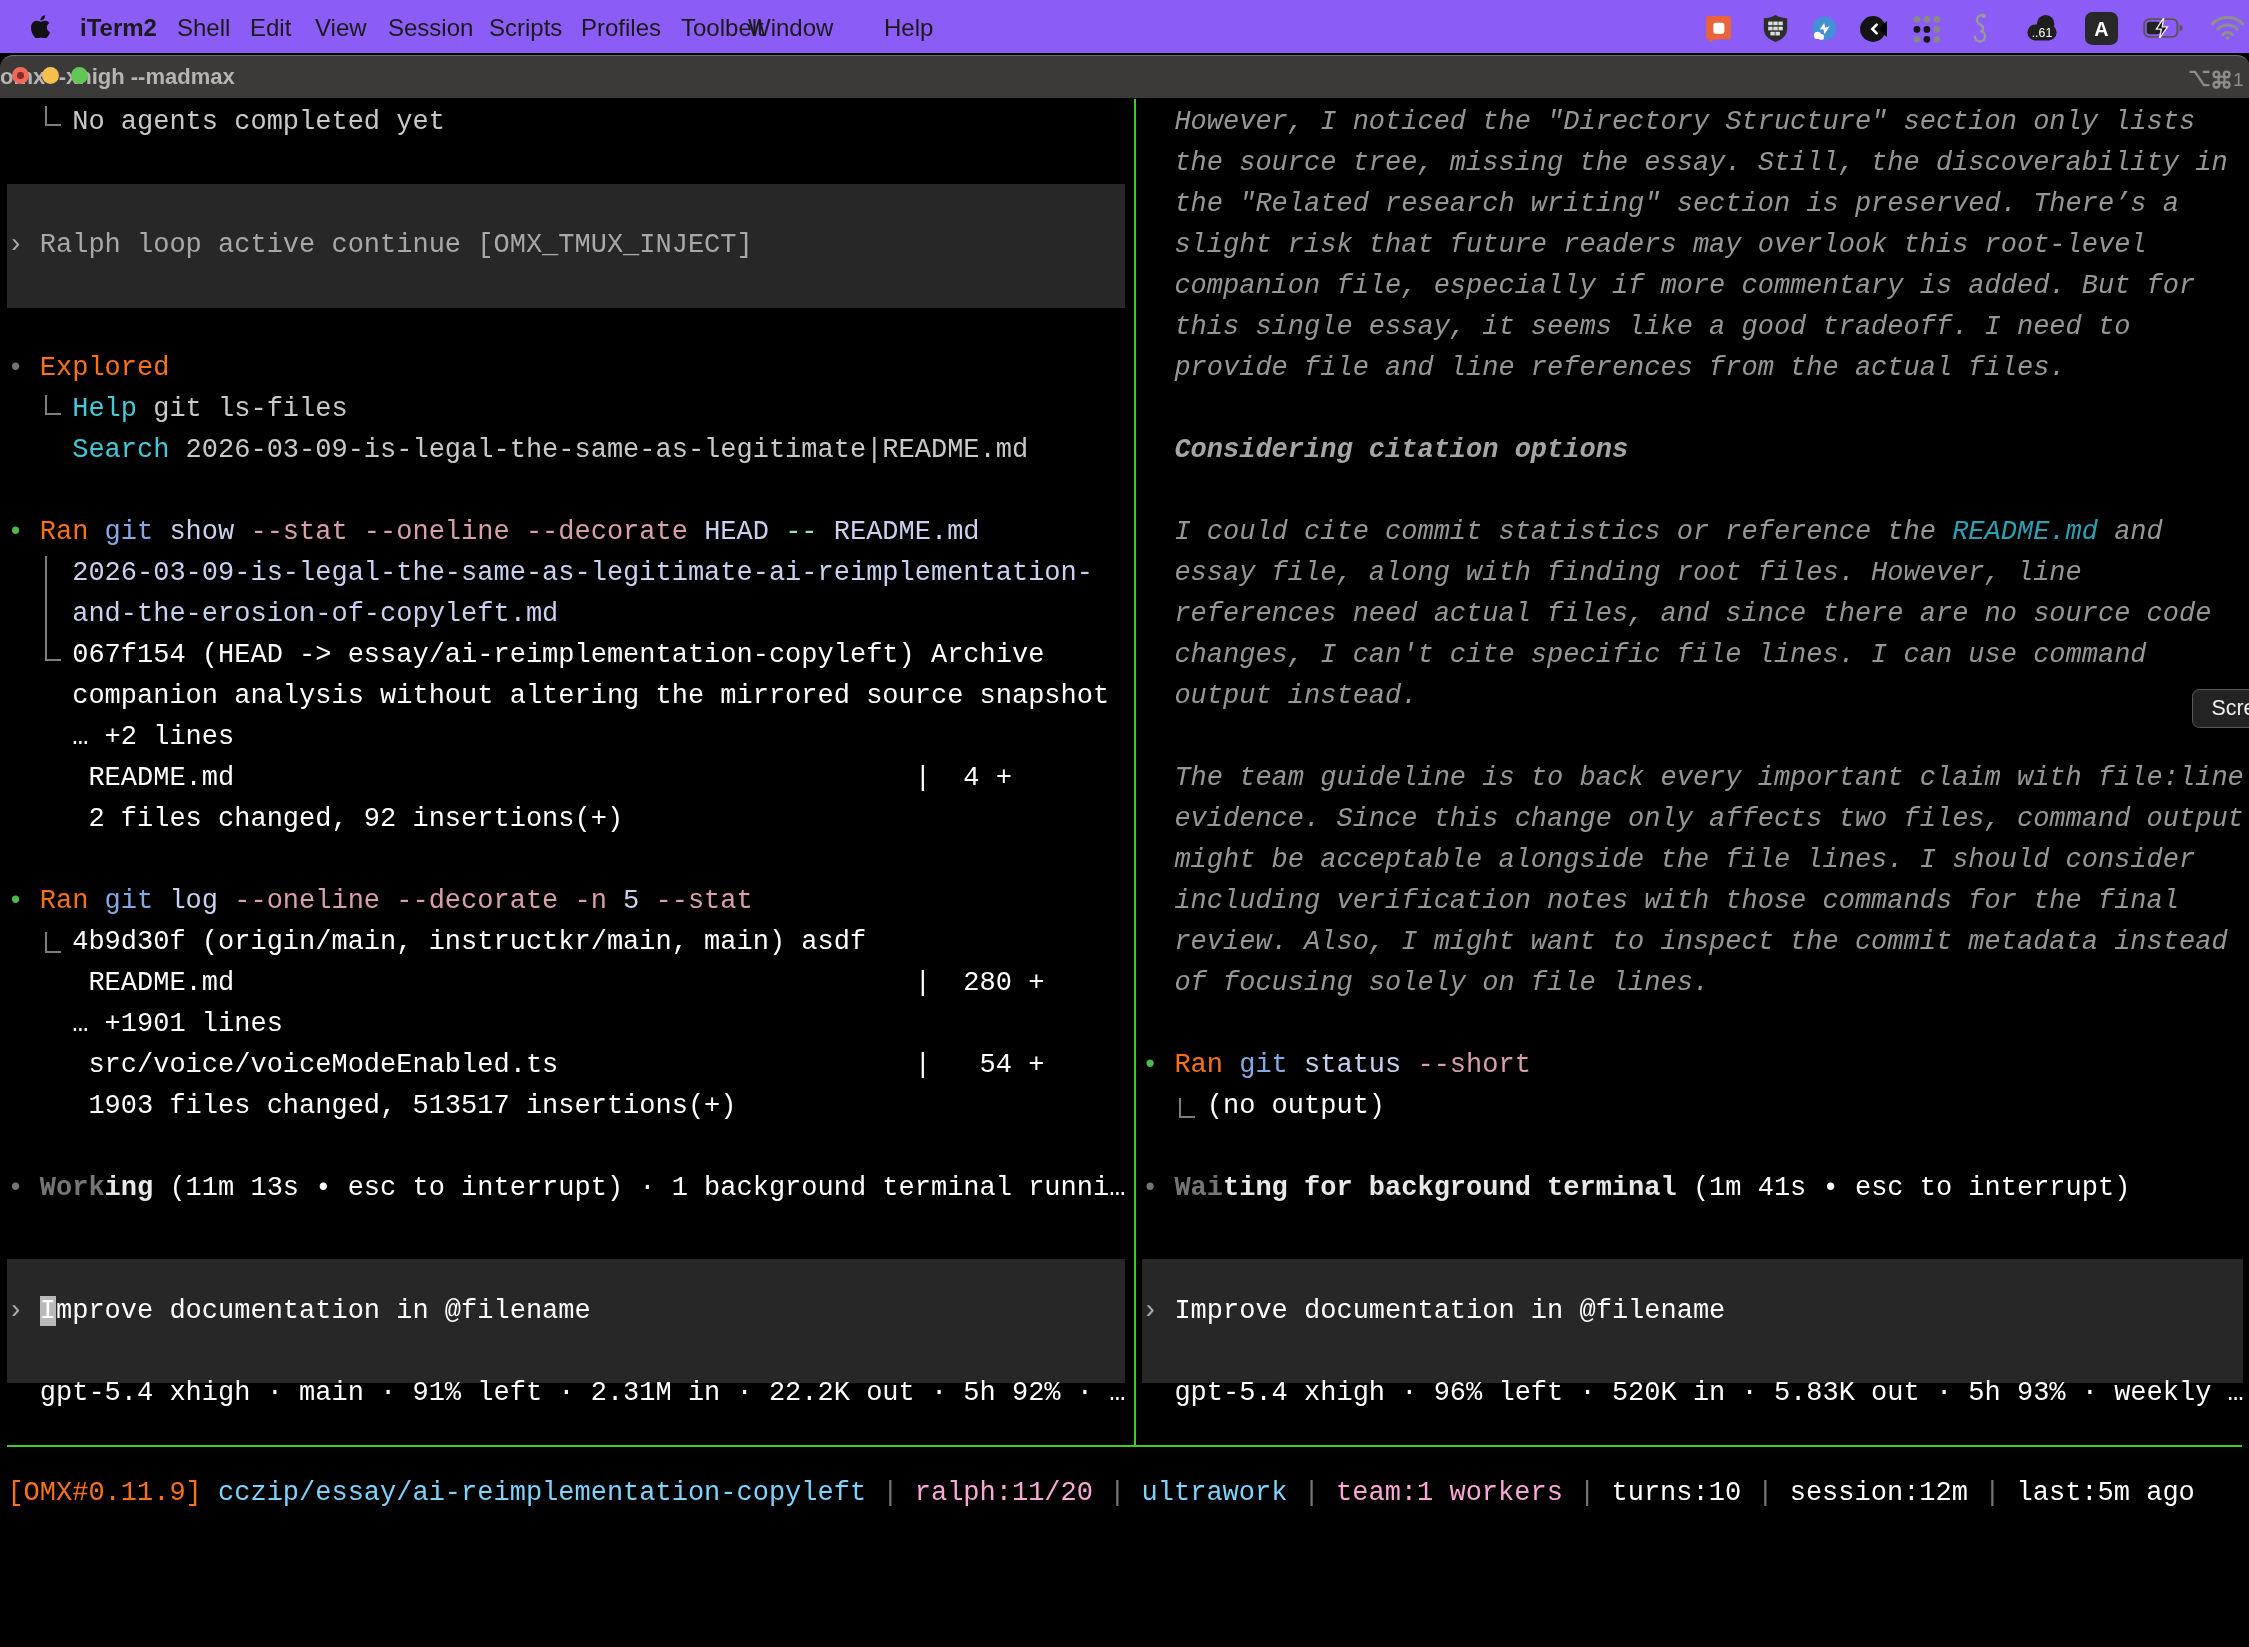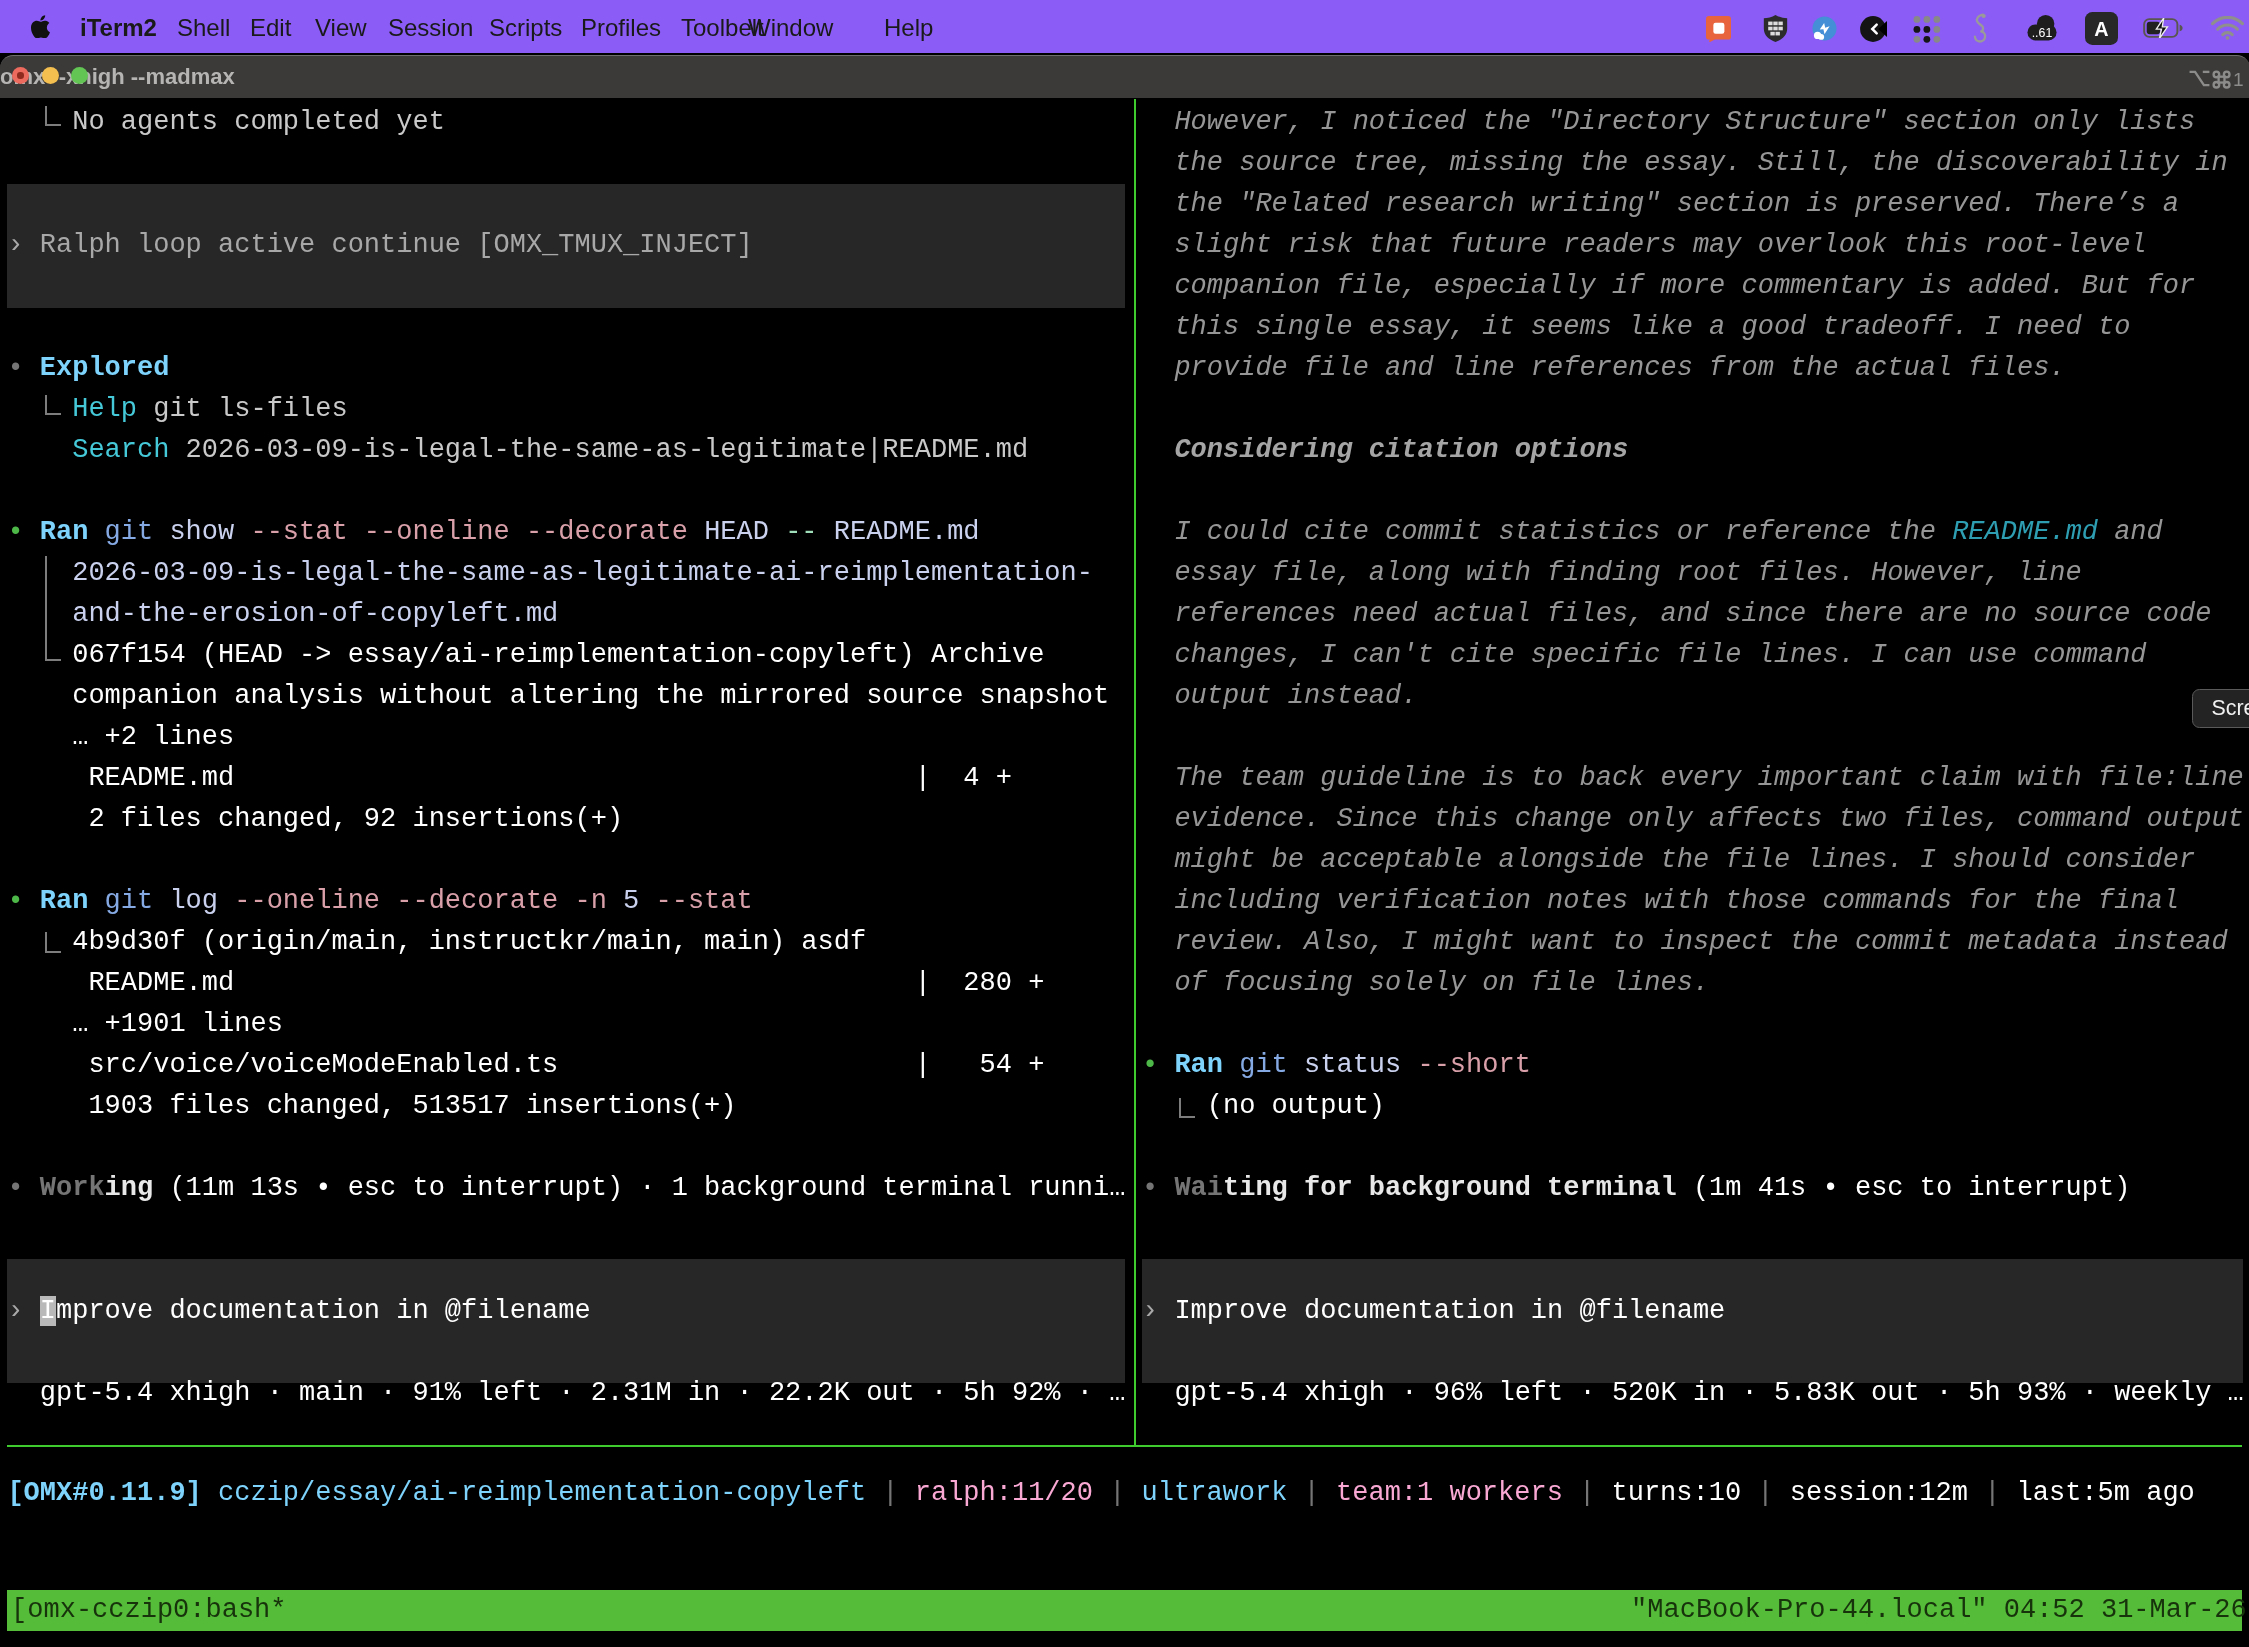--- a/index.html
+++ b/index.html
@@ -9,21 +9,21 @@
 #titlebar{position:absolute;left:0;top:55px;width:2250px;height:43px;background:#3b3a39;border-radius:13.3px 13.3px 0 0;border-top:1.1px solid #6e6d6c}
 .tl{position:absolute;top:67px;width:17px;height:17px;border-radius:50%}
 #title{position:absolute;left:0;top:55px;width:2250px;height:43px;text-align:left;line-height:43px;font-family:"Liberation Sans",sans-serif;font-size:22px;font-weight:bold;color:#b6b5b3}
 #term{position:absolute;left:0;top:0;width:2250px;height:1648px;background:#000}
 pre{position:absolute;font-family:"Liberation Mono",monospace;font-size:27px;line-height:41px;color:#c9c9c9}
 #lp{left:7.4px;top:102px}
 #rp{left:1142px;top:102px}
 .tbox{position:absolute;background:#272727}
 .eb{position:absolute;width:1.8px;background:#7d7d7d}
 .lt{color:#c9c9c9} .md{color:#ffffff} .dg{color:#757575}
-.bw{color:#7dd3fc;font-weight:bold}
+.bw{color:#f97316;font-weight:normal}
 .bl{color:#85a9e3} .lv{color:#c9d1ee} .pk{color:#d9a0aa} .mn{color:#9fe0ba}
 .cy{color:#45c8d8} .gn{color:#4db848}
 .pr{color:#a9a9a9} .bx{color:#a8a8a8}
 .sd{color:#757575;font-weight:bold} .sw{color:#e8e8e8;font-weight:bold}
 .cur{background:#b9b9b9;color:#fff}
 .it{font-style:italic;color:#969696}
 .ib{font-style:italic;font-weight:bold;color:#a5a5a5}
 .itl{font-style:italic;color:#2e9fb3}
 #dv{position:absolute;width:2.2px;background:#3fca2d;left:1134px;top:99px;height:1346px}
 #hl{position:absolute;left:7.4px;top:1445px;width:2235px;height:1.8px;background:#3fca2d}
@@ -108,21 +108,20 @@
 <span class="gn">•</span> <span class="bw">Ran</span> <span class="bl">git</span> <span class="lv">status</span> <span class="pk">--short</span>
     <span class="md">(no output)</span>
 
 <span class="dg">•</span> <span class="sd">Wai</span><span class="sw">ting for background terminal</span><span class="md"> (1m 41s • esc to interrupt)</span>
 
 
 <span class="pr">›</span> <span class="md">Improve documentation in @filename</span>
 
   <span class="md">gpt-5.4 xhigh · 96% left · 520K in · 5.83K out · 5h 93% · weekly …</span></pre>
 <pre id="omx"><span class="bw">[OMX#0.11.9]</span> <span class="oc">cczip/essay/ai-reimplementation-copyleft</span><span class="dg"> | </span><span class="og">ralph:11/20</span><span class="dg"> | </span><span class="oc">ultrawork</span><span class="dg"> | </span><span class="og">team:1 workers</span><span class="dg"> | </span><span class="md">turns:10</span><span class="dg"> | </span><span class="md">session:12m</span><span class="dg"> | </span><span class="md">last:5m ago</span></pre>
-<div id="bar" style="padding-left:3.7px">[omx-cczip0:bash*<span class="r">"MacBook-Pro-44.local" 04:52 31-Mar-26</span></div>
 <div id="pill">Scre</div>
 </div>
 <div id="menubar">
     <svg class="ic" style="left:31px;top:14.8px" width="19" height="23.6" viewBox="0 0 814 1000">
       <path fill="#111" d="M788.1 340.9c-5.8 4.5-108.2 62.2-108.2 190.5 0 148.4 130.3 200.9 134.2 202.2-.6 3.2-20.7 71.9-68.7 141.9-42.8 61.6-87.5 123.1-155.5 123.1s-85.5-39.5-164-39.5c-76.5 0-103.7 40.8-165.9 40.8s-105.6-57-155.5-127C46.7 790.7 0 663 0 541.8c0-194.4 126.4-297.5 250.8-297.5 66.1 0 121.2 43.4 162.7 43.4 39.5 0 101.1-46 176.3-46 28.5 0 130.9 2.6 198.3 99.2zm-234-181.5c31.1-36.9 53.1-88.1 53.1-139.3 0-7.1-.6-14.3-1.9-20.1-50.6 1.9-110.8 33.7-147.1 75.8-28.5 32.4-55.1 83.6-55.1 135.5 0 7.8 1.3 15.6 1.9 18.1 3.2.6 8.4 1.3 13.6 1.3 45.4 0 102.5-30.4 135.5-71.3z"></path>
     </svg>
     <div class="m b" style="left:80px">iTerm2</div>
     <div class="m" style="left:177px">Shell</div>
     <div class="m" style="left:250px">Edit</div>
     <div class="m" style="left:315px">View</div>

